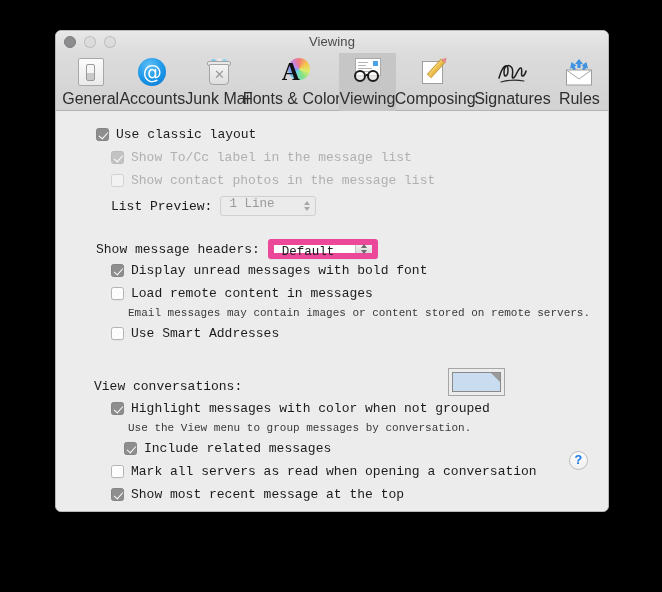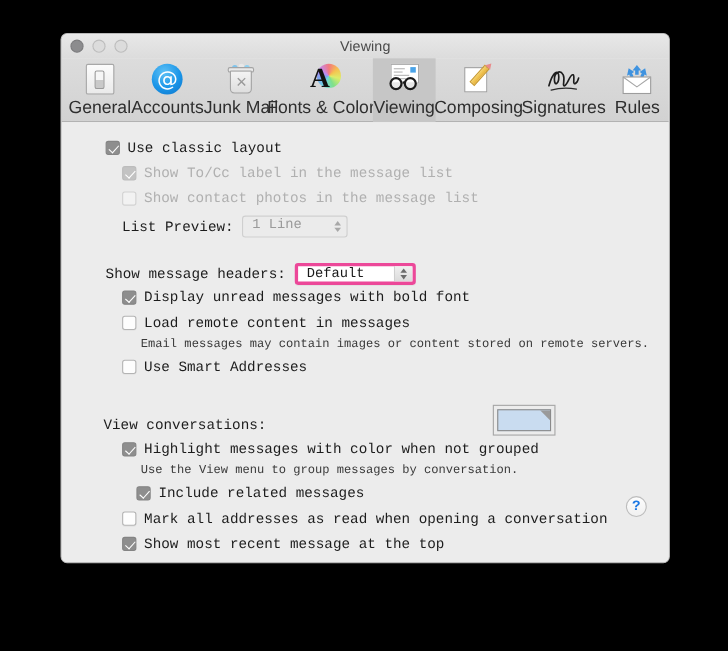--- a/index.html
+++ b/index.html
@@ -147,21 +147,21 @@
     position: relative;
     height: 20px;
     border-radius: 3px;
     display: flex;
     padding-left: 8px;
     font-size: 12.5px;
     white-space: nowrap;
   }
   .popup.enabled {
     background: #ffffff;
-    border: 3px solid #ec4899;
+    border: 6px solid #ec4899;
     color: #1a1a1a;
     box-shadow: 0 1px 0 rgba(0,0,0,0.04);
   }
   .popup.disabled {
     background: #ebebeb;
     border: 1px solid #cfcfcf;
     color: #9a9a9a;
   }
   .stepper {
     position: absolute;
@@ -510,21 +510,21 @@
       </div>
     </div>
 
     <div class="row" style="left:55px; top:330px;margin-left:13px;">
       <span class="cb on"></span>
       <span class="cblabel">Include related messages</span>
     </div>
 
     <div class="row" style="left:55px; top:353px;">
       <span class="cb off"></span>
-      <span class="cblabel">Mark all addresses as read when opening a conversation</span>
+      <span class="cblabel">Mark all servers as read when opening a conversation</span>
     </div>
 
     <div class="row" style="left:55px; top:376px;">
       <span class="cb on"></span>
       <span class="cblabel">Show most recent message at the top</span>
     </div>
 
     <div id="help-btn">
       <span>?</span>
     </div>

